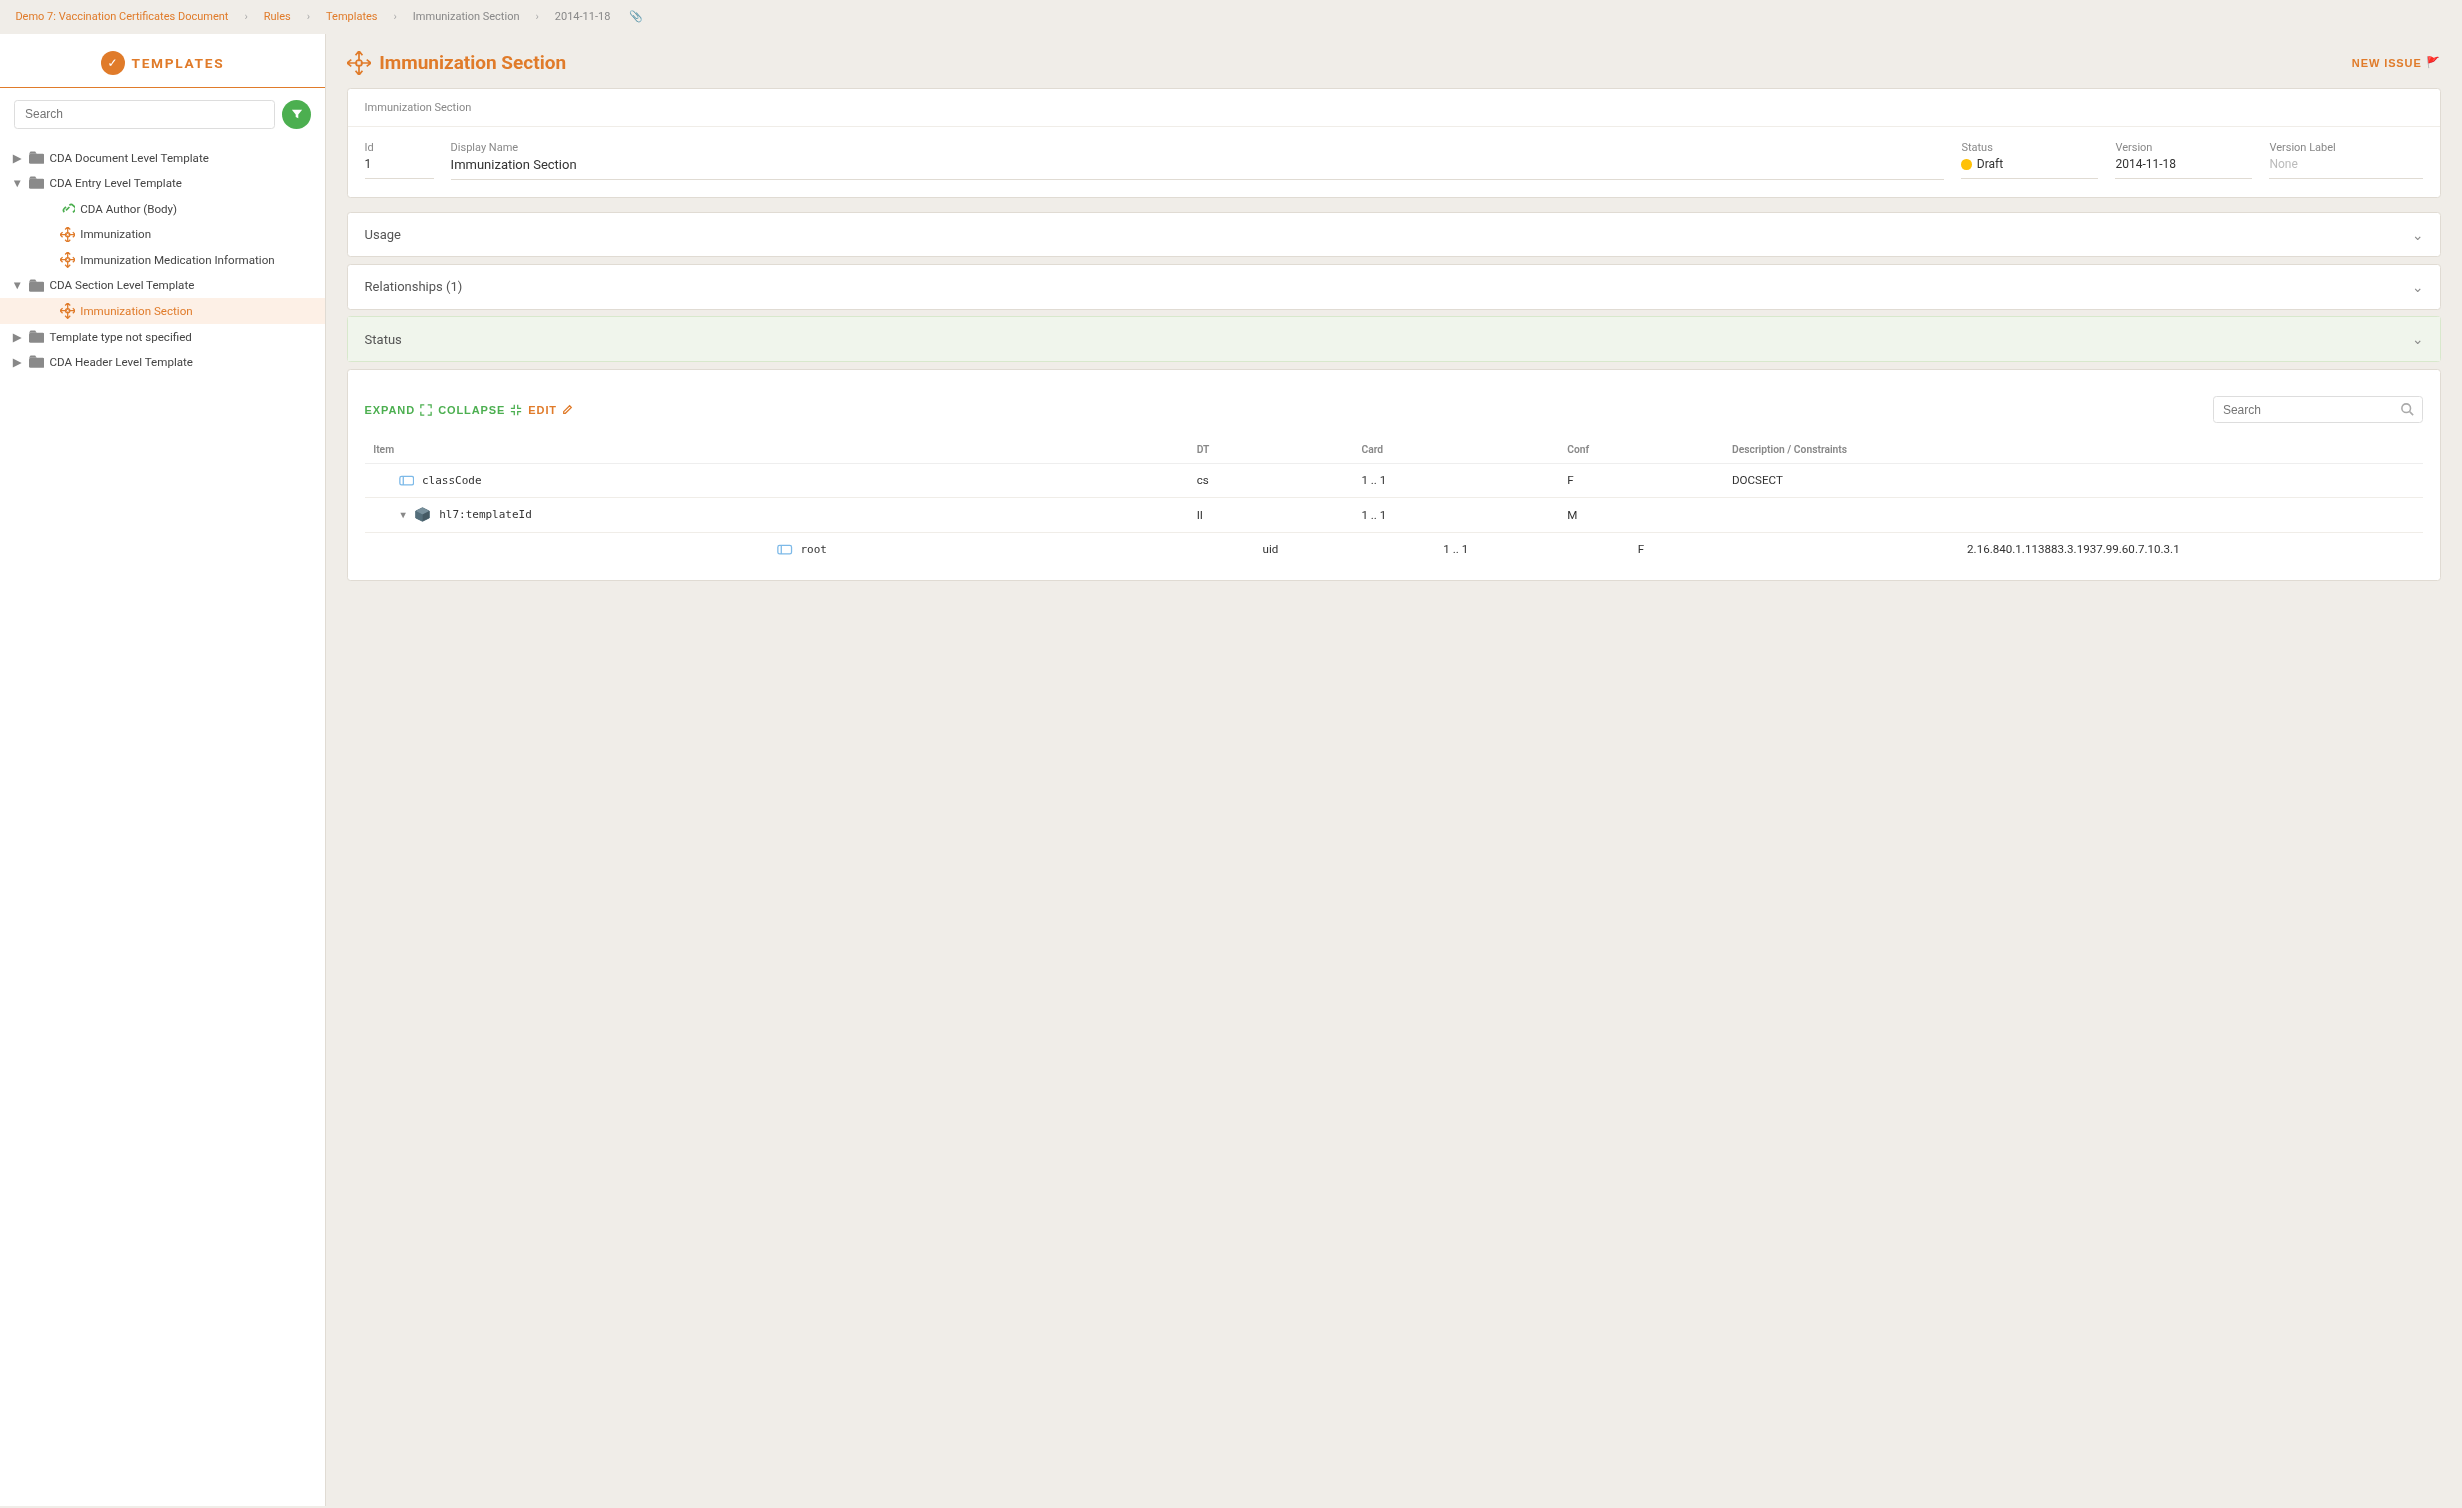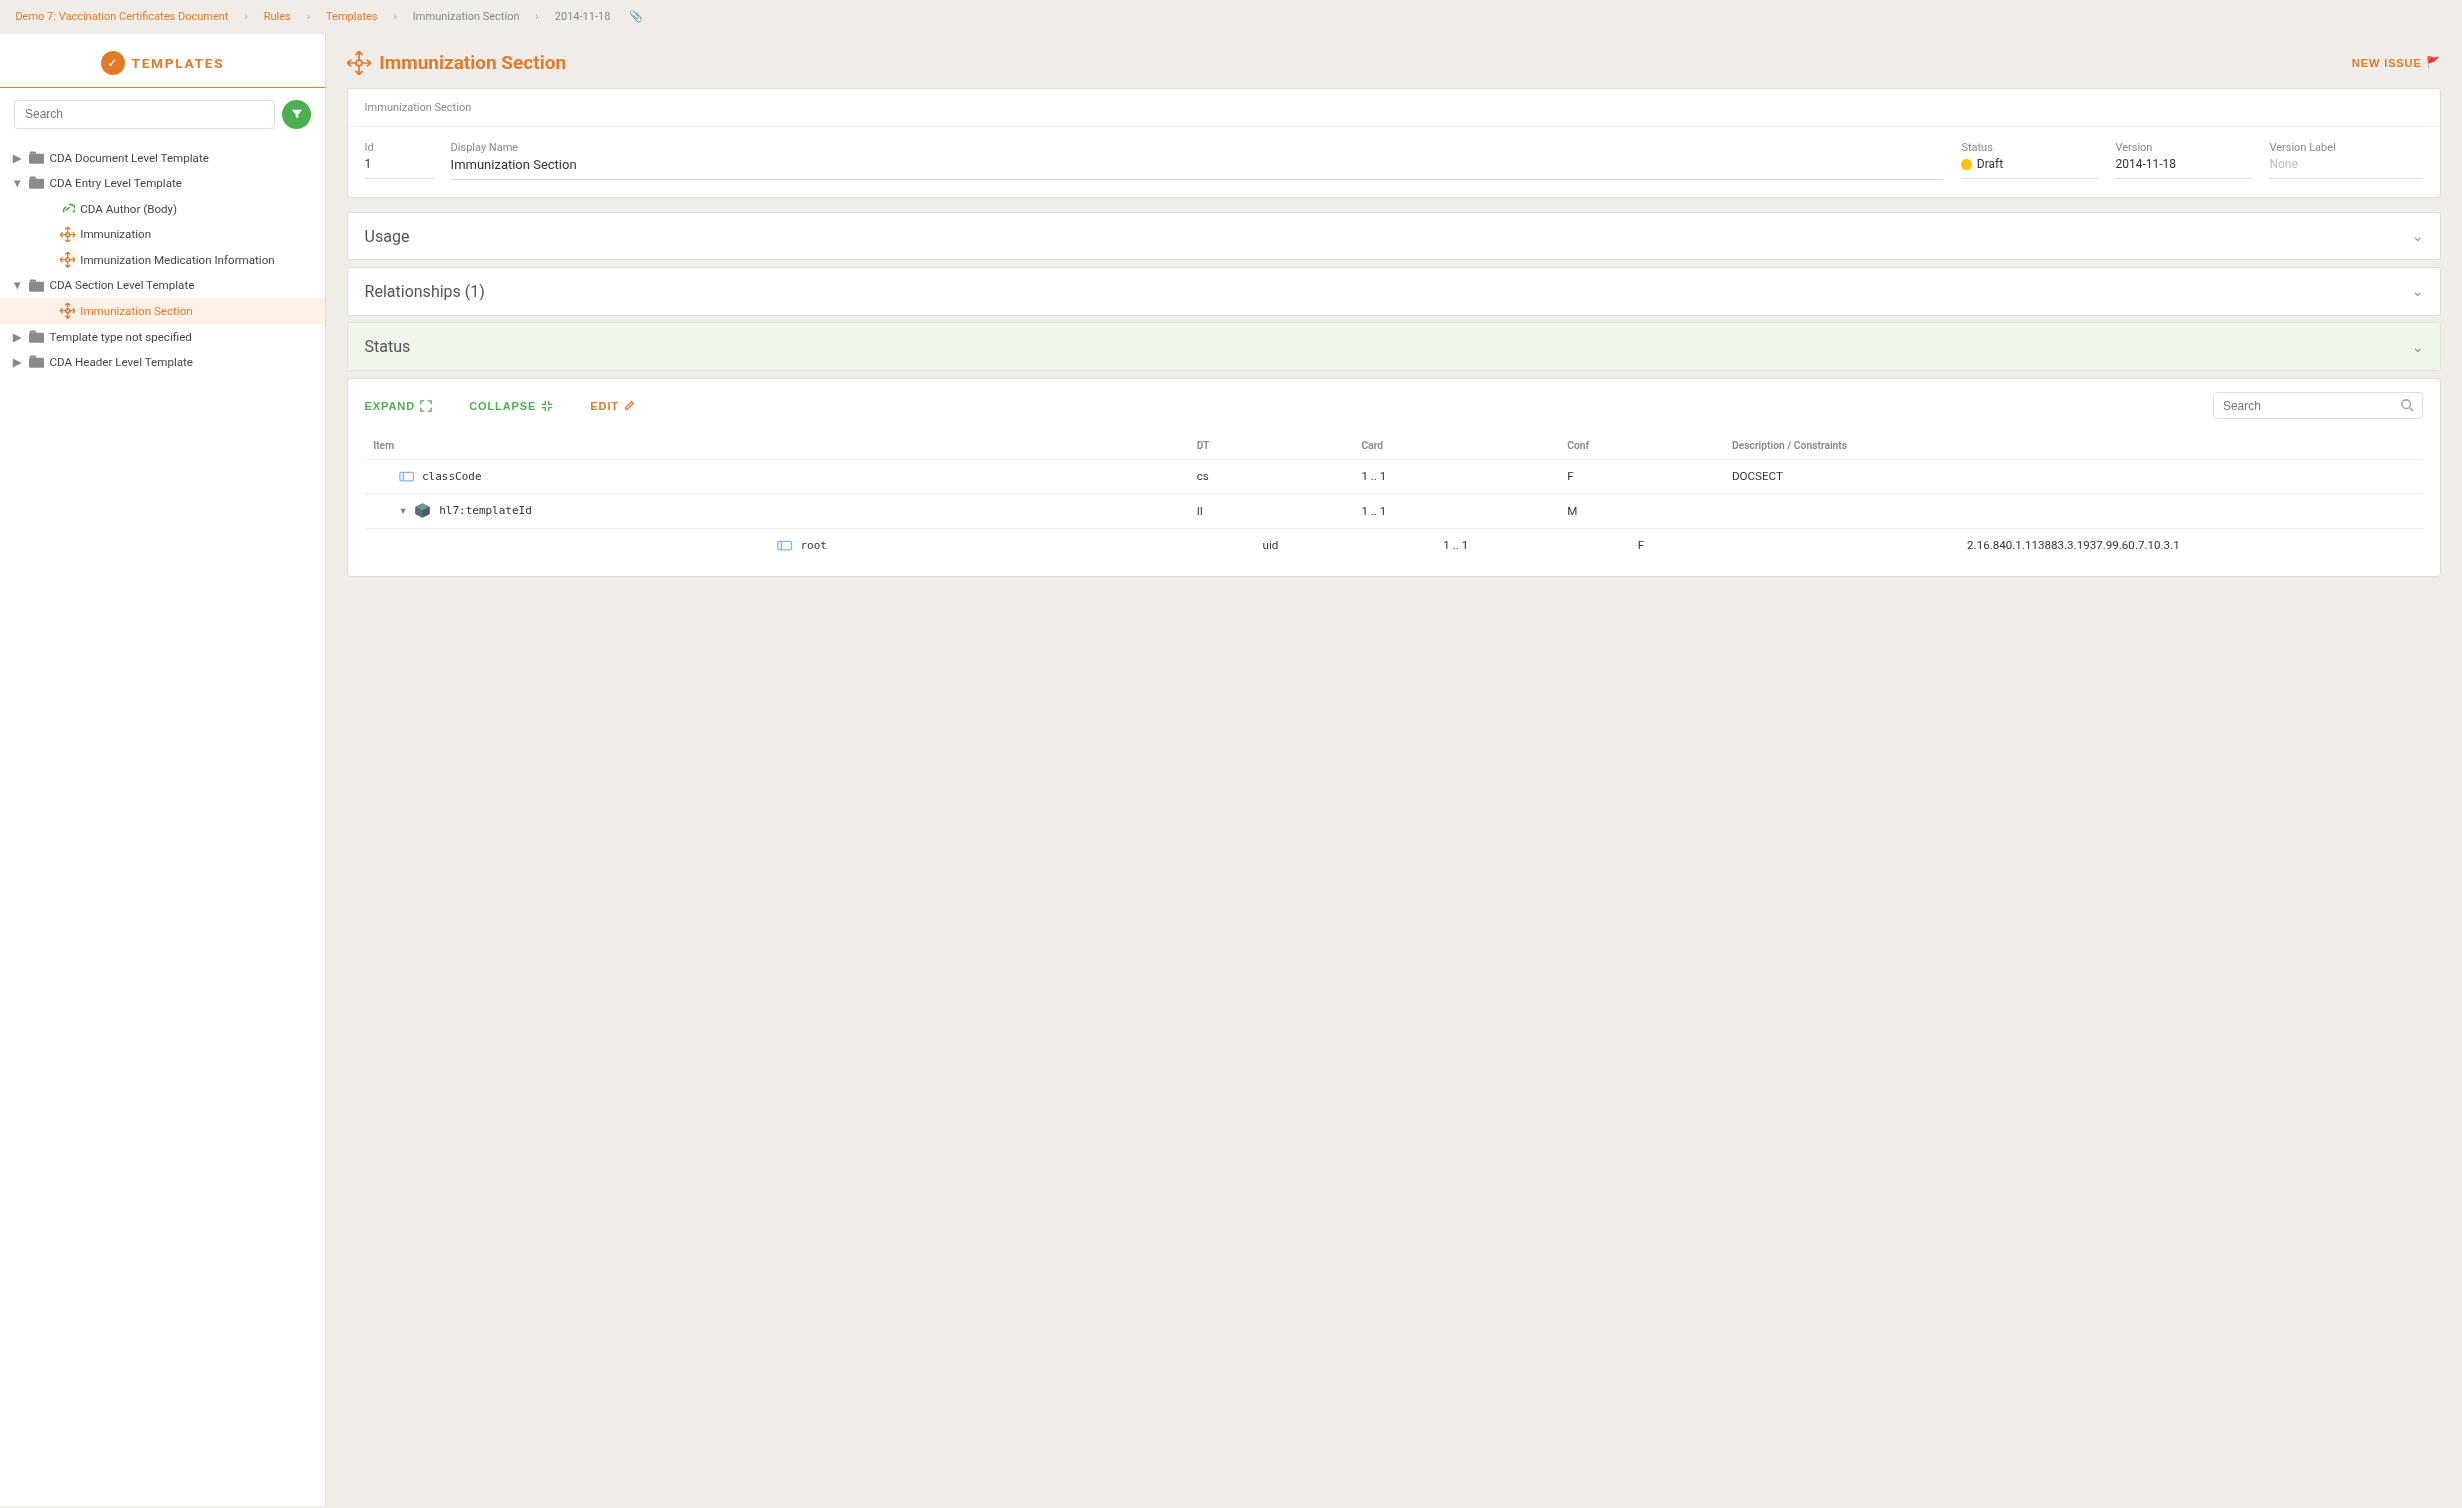--- a/index.html
+++ b/index.html
@@ -101,29 +101,29 @@
 
     
     .collapse-section {
       background: #fff; border: 0.9px solid #e0dbd3; border-radius: 3.4px;
       margin-bottom: 6.9px;
     }
     .collapse-header {
       display: flex; align-items: center; justify-content: space-between;
       padding: 13.7px 17px; cursor: pointer;
     }
-    .collapse-title { font-size: 16px; color: #555; }
+    .collapse-title { font-size: 13px; color: #555; }
     .collapse-chevron { color: #888; font-size: 13.7px; }
     .collapse-section.example { background: #f0f5ec; border-color: #d8e8cc; }
     .collapse-section.example .collapse-header { background: #f0f5ec; }
 
     
     .example-content { padding: 13.7px 17px; }
     .example-toolbar {
-      display: flex; align-items: center; gap: 37px; margin-bottom: 13.7px;
+      display: flex; align-items: center; gap: 6px; margin-bottom: 13.7px; margin-top: 13px;
     }
     .toolbar-btn {
       display: flex; align-items: center; gap: 5.1px; background: none; border: none;
       cursor: pointer; font-size: 11px; font-weight: 600; letter-spacing: 0.9px;
       text-transform: uppercase; color: #4caf50;
     }
     .toolbar-btn.edit { color: #e07b2a; }
     .toolbar-search {
       margin-left: auto; display: flex; align-items: center;
       border: 0.9px solid #ddd; border-radius: 3.4px; padding: 5.1px 8.6px;

